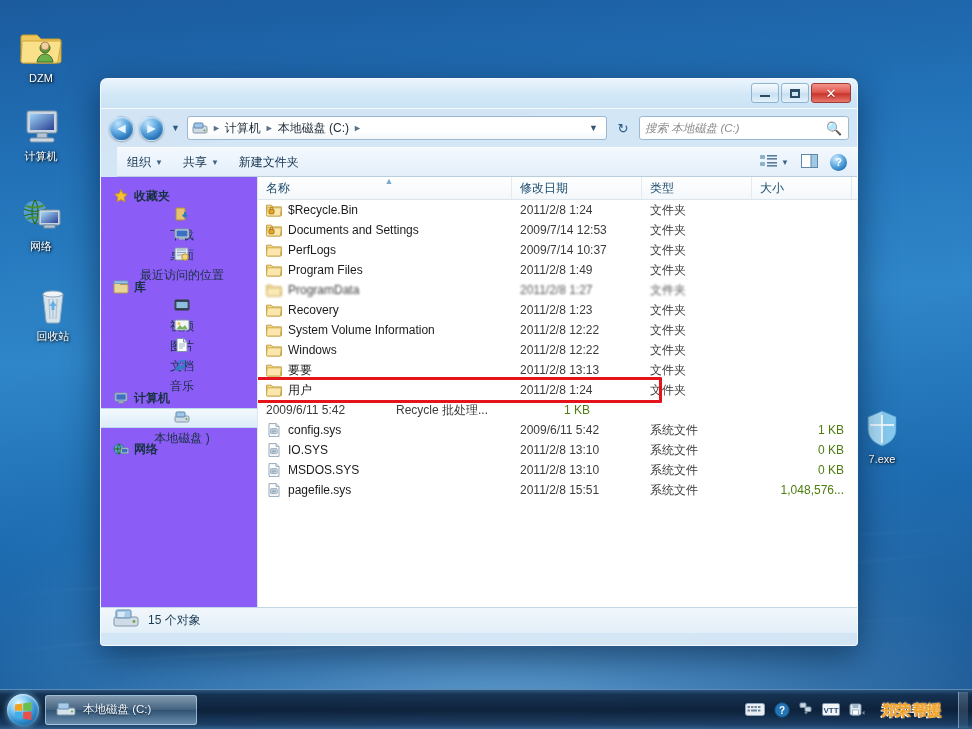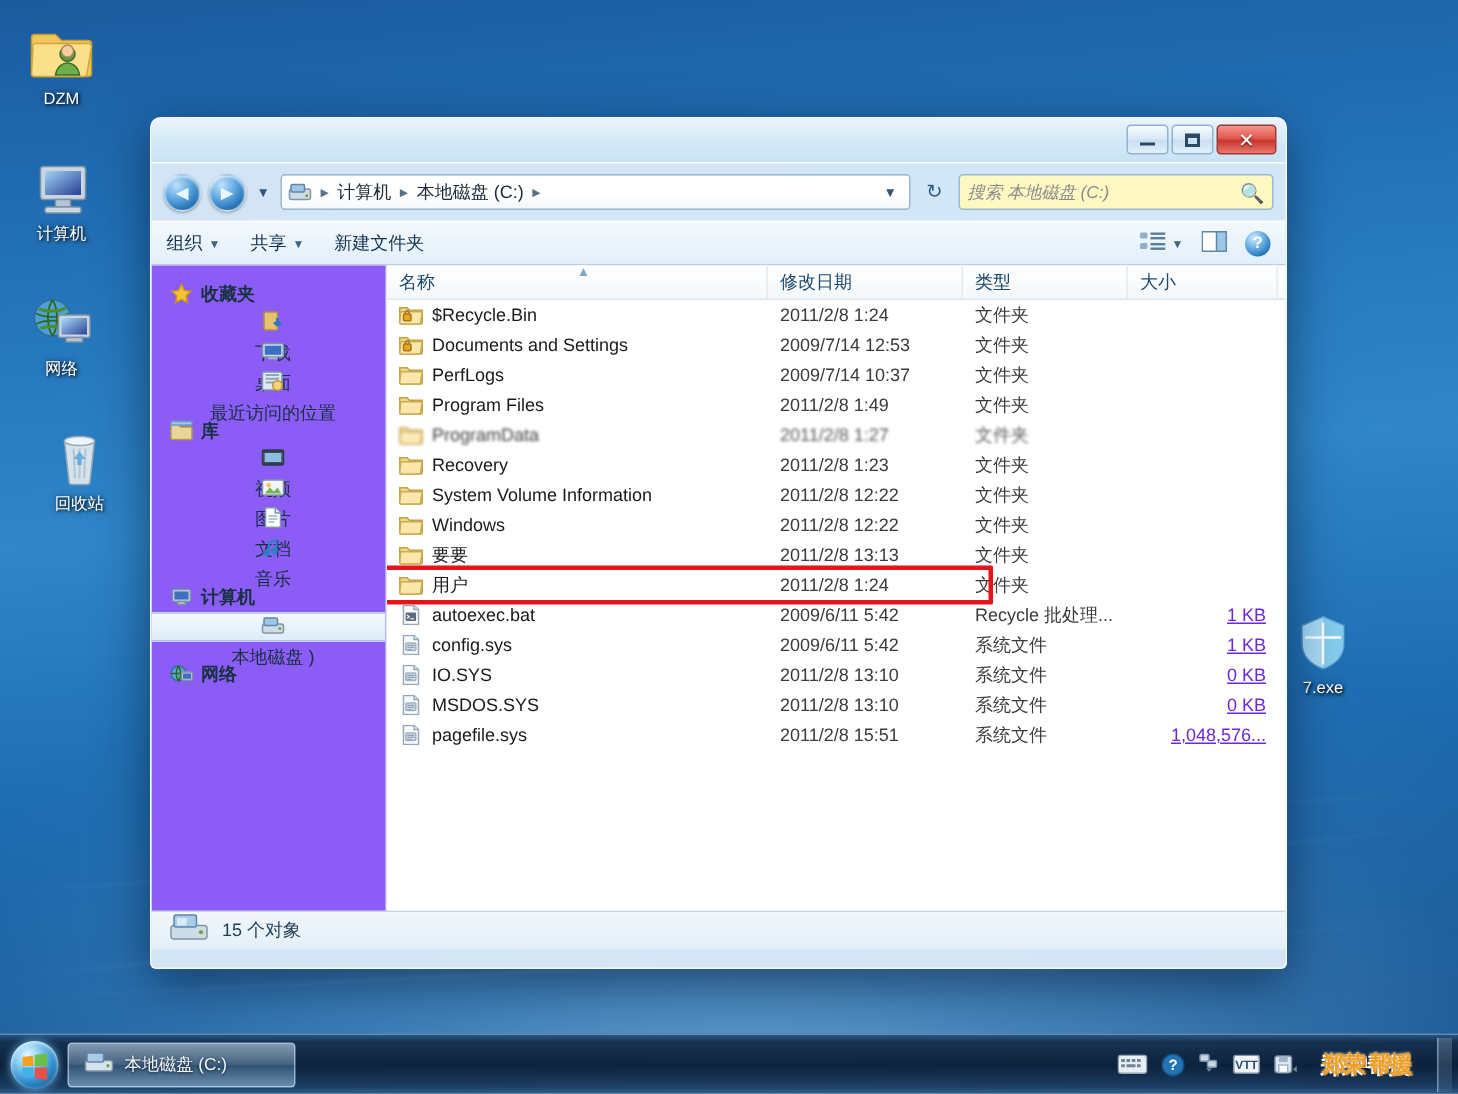--- a/index.html
+++ b/index.html
@@ -93,32 +93,32 @@
   .crumb-ico { width:16px; height:15px; flex:none; }
   .sep { color:#59708a; font-size:9px; padding:0 1px; }
   .crumb { cursor:pointer; white-space:nowrap; }
   .addr-caret { margin-left:auto; color:#33556f; font-size:9px; padding:0 4px; cursor:pointer; }
   .refresh {
     width:22px; height:24px; border-radius:3px; display:flex; align-items:center; justify-content:center;
     color:#2c5d8a; font-size:13px; cursor:pointer;
   }
   .searchbox {
     width:210px; height:24px; border:1px solid #9cb9cf; border-radius:3px;
-    background:#fef9c3; display:flex; align-items:center; padding:0 5px;
+    background:#ffffff; display:flex; align-items:center; padding:0 5px;
     font-size:11.5px; color:#8b8b8b; font-style:italic;
   }
   .searchbox .mag { margin-left:auto; color:#2f5a80; font-style:normal; font-size:13px; }
 
   
   .toolbar {
     height:30px; display:flex; align-items:center; padding:0 10px; gap:20px;
     background: linear-gradient(180deg, rgba(245,250,254,.95) 0%, rgba(227,240,250,.95) 100%);
     border-top:1px solid rgba(255,255,255,.8);
     border-bottom:1px solid #b9cddd;
-    font-size:12px; color:#13324d;
+    font-size:12px; color:#13324d;margin-left:16px;
   }
   .tbitem { display:flex; align-items:center; gap:4px; cursor:pointer; white-space:nowrap; }
   .tbitem .car { font-size:8px; color:#3d6484; }
   .tbright { margin-left:auto; display:flex; align-items:center; gap:12px; }
   .helpbtn {
     width:17px; height:17px; border-radius:50%;
     background: radial-gradient(circle at 35% 28%, #cfeaff 0%, #5ea9e2 45%, #1f6fb2 80%, #14507f 100%);
     color:#fff; font-size:11px; font-weight:bold; display:flex; align-items:center; justify-content:center;
     cursor:pointer;
   }
@@ -156,21 +156,21 @@
   .c-name { width:254px; }
   .c-date { width:130px; }
   .c-type { width:110px; }
   .c-size { width:100px; }
   .sortmark { position:absolute; left:50%; top:-1px; color:#7fa8c5; font-size:9px; }
   .row {
     display:flex; height:20px; align-items:center; font-size:12px; color:#1a1a1a;
   }
   .row .cell { padding:0 8px; display:flex; align-items:center; gap:6px; white-space:nowrap; overflow:hidden; }
   .row .cell.date, .row .cell.type { color:#3b3b3b; }
-  .row .cell.size { justify-content:flex-end; color:#6d28d9;text-decoration:underline; }
+  .row .cell.size { justify-content:flex-end; color:#4d7c0f; }
   .row.blurred { filter: blur(1.1px); opacity:.85; }
   .ficon { width:16px; height:14px; flex:none; }
 
   
   .redbox {
     position:absolute; left:0px; top:0px; width:407px; height:26px;
     border:3px solid #e5131a; pointer-events:none; border-radius:1px;
   }
 
   
@@ -223,21 +223,21 @@
 </style>
 </head>
 <body>
 
 <div class="arcglow"></div>
 <div class="desk-glow"></div>
 <div class="streak s1"></div>
 <div class="streak s2"></div>
 <div class="streak s3"></div>
 
-<div class="desk-icon" style="left:4px; top:12px;">
+<div class="desk-icon" style="left:4px; top:24px;">
   <span class="glyph">
     <svg width="46" height="46" viewBox="0 0 46 46">
       <path d="M5 11h14l4 4h18a2 2 0 0 1 2 2v20a2 2 0 0 1-2 2H5a2 2 0 0 1-2-2V13a2 2 0 0 1 2-2z" fill="#f0c75a" stroke="#c49a2c" stroke-width="1"></path>
       <path d="M6 17h35a2 2 0 0 1 2 2l-3 18a2 2 0 0 1-2 2H5a2 2 0 0 1-2-2l1-17a2 2 0 0 1 2-3z" fill="#fbe08a" stroke="#cfa53c" stroke-width="1"></path>
       <circle cx="27" cy="24" r="5" fill="#5a9a3f" stroke="#3c6e28"></circle>
       <path d="M19 38c1-6 5-8 8-8s7 2 8 8z" fill="#6cb04b" stroke="#3c6e28"></path>
       <circle cx="27" cy="22" r="4" fill="#f2cfa0" stroke="#b08c5c"></circle>
     </svg>
   </span>
   <span>DZM</span>
@@ -658,29 +658,20 @@
                   <path d="M0.5 2.2h5L7 3.9h8.5V12a1 1 0 0 1-1 1H1.5a1 1 0 0 1-1-1z" fill="#f2d48a" stroke="#c2a247"></path>
                   <path d="M1.2 4.8h14.3L14.4 12a1 1 0 0 1-1 1H1.5a1 1 0 0 1-1-1z" fill="#fbe7ab" stroke="#cdab52"></path>
                 </svg></span>
               <span>用户</span>
             </div>
             <div class="cell c-date date">2011/2/8 1:24</div>
             <div class="cell c-type type">文件夹</div>
             <div class="cell c-size size"></div>
           </div>
           <div class="row">
-            <div class="cell c-name">
-              <span class="ficon"><svg width="16" height="14" viewBox="0 0 16 14">
-                  <path d="M3 0.6h7L13 3.4V13.4H3z" fill="#ffffff" stroke="#96a9b9"></path>
-                  <path d="M10 0.6v2.8h3" fill="#e2ebf2" stroke="#96a9b9"></path>
-                  <rect x="4.4" y="5.4" width="7" height="5.6" rx="0.6" fill="#5b6b7a"></rect>
-                  <path d="M5.4 7l1.4 1.2-1.4 1.2M7.6 9.6h2.4" stroke="#e8f2fa" stroke-width="0.9" fill="none"></path>
-                </svg></span>
-              <span>autoexec.bat</span>
-            </div>
             <div class="cell c-date date">2009/6/11 5:42</div>
             <div class="cell c-type type">Recycle 批处理...</div>
             <div class="cell c-size size">1 KB</div>
           </div>
           <div class="row">
             <div class="cell c-name">
               <span class="ficon"><svg width="16" height="14" viewBox="0 0 16 14">
                   <path d="M3 0.6h7L13 3.4V13.4H3z" fill="#fbfdff" stroke="#96a9b9"></path>
                   <path d="M10 0.6v2.8h3" fill="#e2ebf2" stroke="#96a9b9"></path>
                   <rect x="4.6" y="5.6" width="6.6" height="5" rx="0.6" fill="#cfdbe6" stroke="#9fb2c2"></rect>

